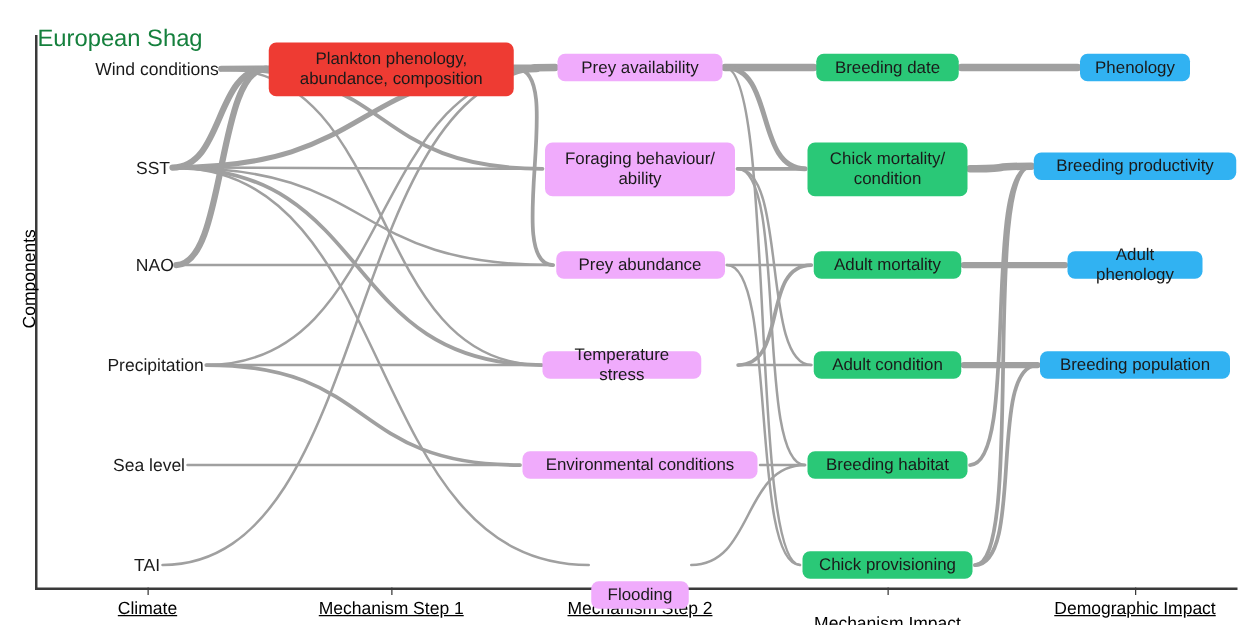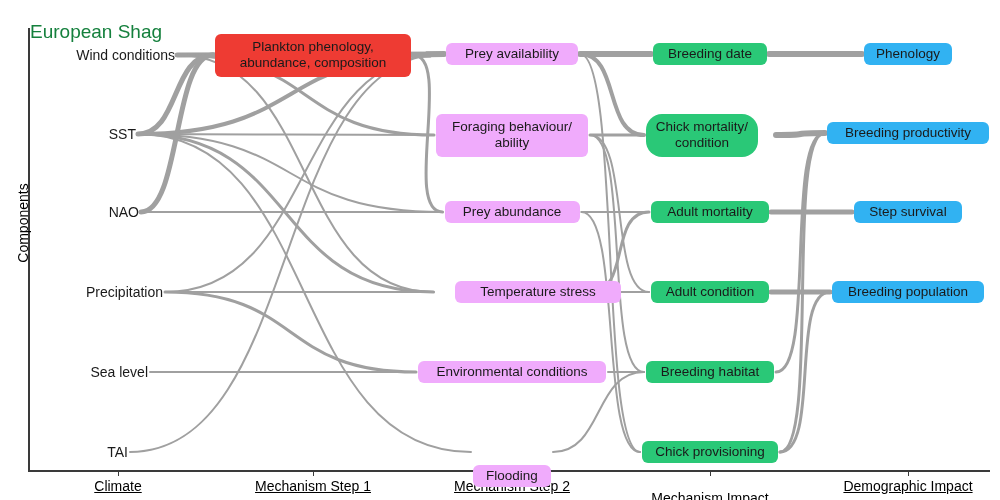--- a/index.html
+++ b/index.html
@@ -141,29 +141,29 @@
       <div class="node plain cat-climate" style="left: -81px; top: 203px; width: 220px; height: 18px;">NAO</div>
       <div class="node plain cat-climate" style="left: -57px; top: 283px; width: 220px; height: 18px;">Precipitation</div>
       <div class="node plain cat-climate" style="left: -72px; top: 363px; width: 220px; height: 18px;">Sea level</div>
       <div class="node plain cat-climate" style="left: -92px; top: 443px; width: 220px; height: 18px;">TAI</div>
       <div class="node cat-red" style="left: 215px; top: 33.5px; width: 196px; height: 43px;">Plankton phenology,
 abundance, composition</div>
       <div class="node cat-orange" style="left: 446px; top: 43px; width: 132px; height: 22px;">Prey availability</div>
       <div class="node cat-orange" style="left: 436px; top: 113.5px; width: 152px; height: 43px;">Foraging behaviour/
 ability</div>
       <div class="node cat-orange" style="left: 444.5px; top: 201px; width: 135px; height: 22px;">Prey abundance</div>
-      <div class="node cat-orange" style="left: 455px; top: 281px; width: 166px; height: 22px;">Temperature stress</div>
+      <div class="node cat-orange" style="left: 434px; top: 281px; width: 127px; height: 22px;">Temperature stress</div>
       <div class="node cat-orange" style="left: 418px; top: 361px; width: 188px; height: 22px;">Environmental conditions</div>
       <div class="node cat-orange" style="left: 473px; top: 465px; width: 78px; height: 22px;">Flooding</div>
       <div class="node cat-green" style="left: 653px; top: 43px; width: 114px; height: 22px;">Breeding date</div>
-      <div class="node cat-green" style="left: 646px; top: 113.5px; width: 112px; height: 43px; border-radius: 16px;">Chick mortality/
+      <div class="node cat-green" style="left: 646px; top: 113.5px; width: 128px; height: 43px;">Chick mortality/
 condition</div>
       <div class="node cat-green" style="left: 651px; top: 201px; width: 118px; height: 22px;">Adult mortality</div>
       <div class="node cat-green" style="left: 651px; top: 281px; width: 118px; height: 22px;">Adult condition</div>
       <div class="node cat-green" style="left: 646px; top: 361px; width: 128px; height: 22px;">Breeding habitat</div>
       <div class="node cat-green" style="left: 642px; top: 441px; width: 136px; height: 22px;">Chick provisioning</div>
       <div class="node cat-blue" style="left: 864px; top: 43px; width: 88px; height: 22px;">Phenology</div>
       <div class="node cat-blue" style="left: 827px; top: 122px; width: 162px; height: 22px;">Breeding productivity</div>
-      <div class="node cat-blue" style="left: 854px; top: 201px; width: 108px; height: 22px;">Step survival</div>
+      <div class="node cat-blue" style="left: 854px; top: 201px; width: 108px; height: 22px;">Adult phenology</div>
       <div class="node cat-blue" style="left: 832px; top: 281px; width: 152px; height: 22px;">Breeding population</div>
     </div>
 
 </div>
 
 </body></html>

